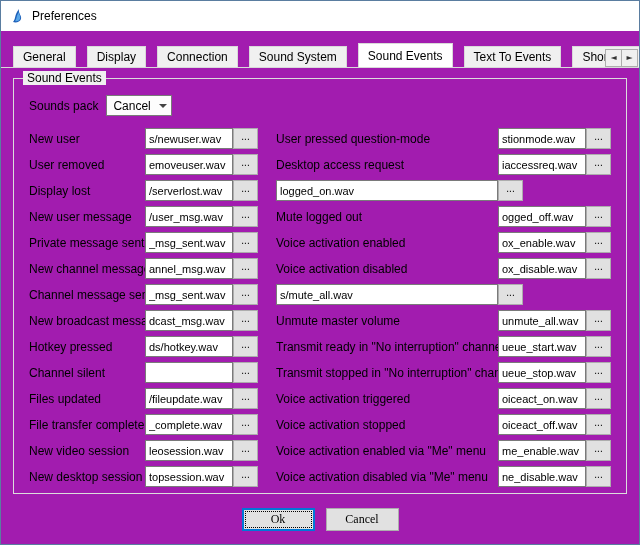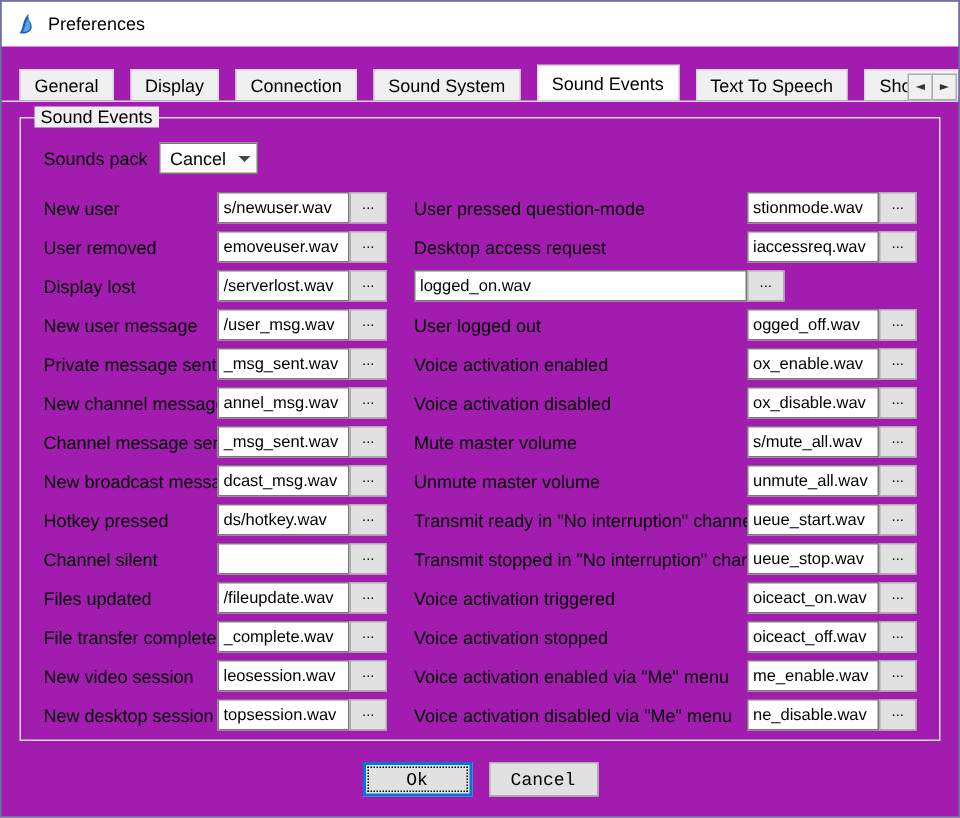--- a/index.html
+++ b/index.html
@@ -132,21 +132,21 @@
 
   .footer {
     flex:0 0 auto;
     display:flex; justify-content:center; gap:11px;
     padding:8px 0 13px 0;
   }
   .btn {
     width:73px; height:23px;
     border:1px solid #adadad;
     background:#e1e1e1;
-    font-family:Liberation Mono, monospace;
+    font-family:Liberation Serif, serif;
     font-size:12px;
   }
   .btn.default {
     border:2px solid #0078d7;
     outline:1px dotted #000;
     outline-offset:-4px;
   }
 </style>
 </head>
 <body>
@@ -163,21 +163,21 @@
     <span class="title-text">Preferences</span>
   </div>
 
   <div class="tabstrip">
     <div id="tabs" style="display:flex; align-items:flex-end;gap:12px;">
         <div class="tab">General</div>
         <div class="tab">Display</div>
         <div class="tab">Connection</div>
         <div class="tab">Sound System</div>
         <div class="tab active">Sound Events</div>
-        <div class="tab">Text To Speech</div>
+        <div class="tab">Text To Events</div>
         <div class="tab">Shortcuts</div>
         <div class="tab">Video</div>
       </div>
     <div class="tab-scroll">
       <button>◄</button>
       <button>►</button>
     </div>
   </div>
 
   <div class="groupbox">
@@ -289,39 +289,38 @@
     <input class="sound-input" type="text" value="iaccessreq.wav" style="">
     <button class="browse-btn">...</button>
   </div>
 
   <div class="row">
     <input class="sound-input" type="text" value="logged_on.wav" style="">
     <button class="browse-btn">...</button>
   </div>
 
   <div class="row">
-    <span class="row-label">User logged out</span>
+    <span class="row-label">Mute logged out</span>
     <input class="sound-input" type="text" value="ogged_off.wav" style="">
     <button class="browse-btn">...</button>
   </div>
 
   <div class="row">
     <span class="row-label">Voice activation enabled</span>
     <input class="sound-input" type="text" value="ox_enable.wav" style="">
     <button class="browse-btn">...</button>
   </div>
 
   <div class="row">
     <span class="row-label">Voice activation disabled</span>
     <input class="sound-input" type="text" value="ox_disable.wav" style="">
     <button class="browse-btn">...</button>
   </div>
 
   <div class="row">
-    <span class="row-label">Mute master volume</span>
     <input class="sound-input" type="text" value="s/mute_all.wav" style="">
     <button class="browse-btn">...</button>
   </div>
 
   <div class="row">
     <span class="row-label">Unmute master volume</span>
     <input class="sound-input" type="text" value="unmute_all.wav" style="">
     <button class="browse-btn">...</button>
   </div>
 

